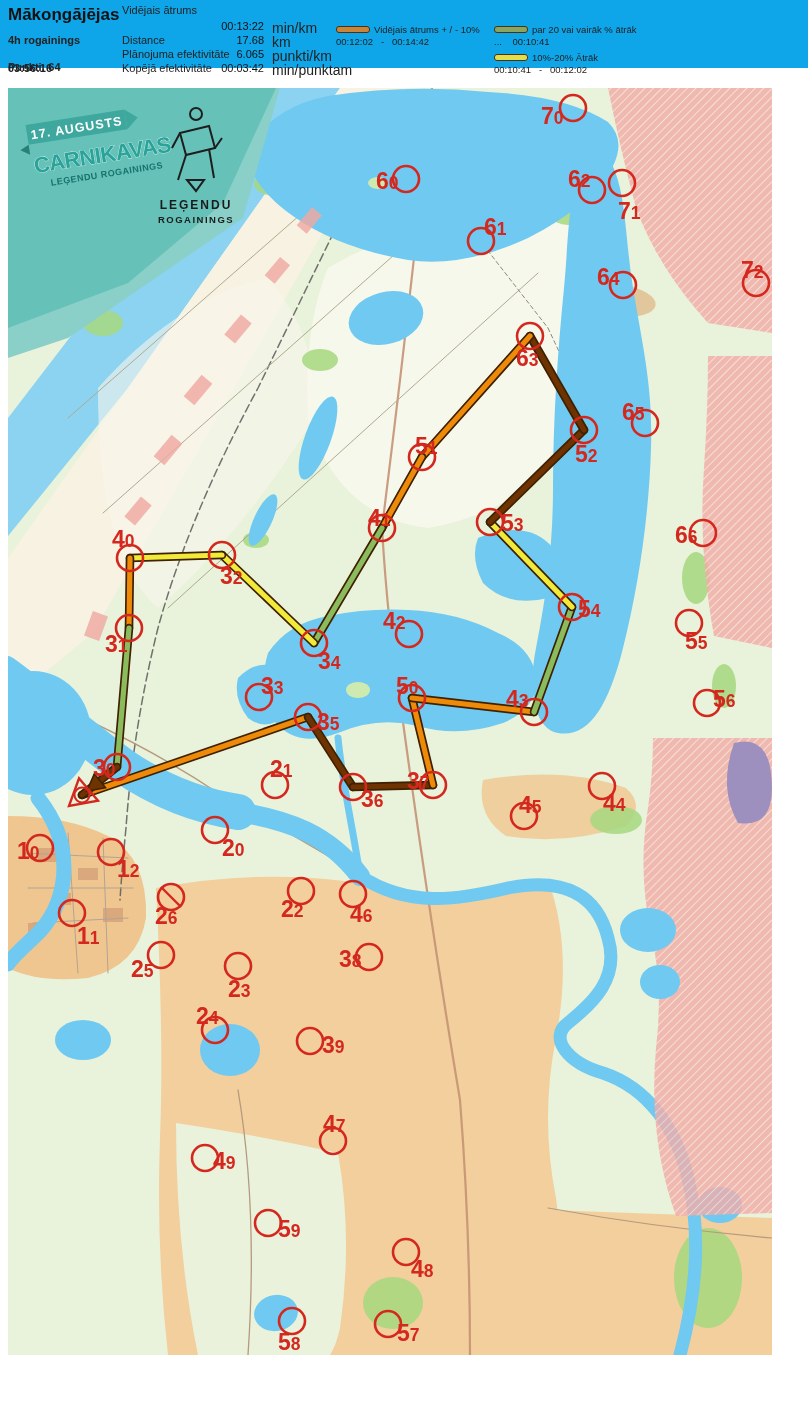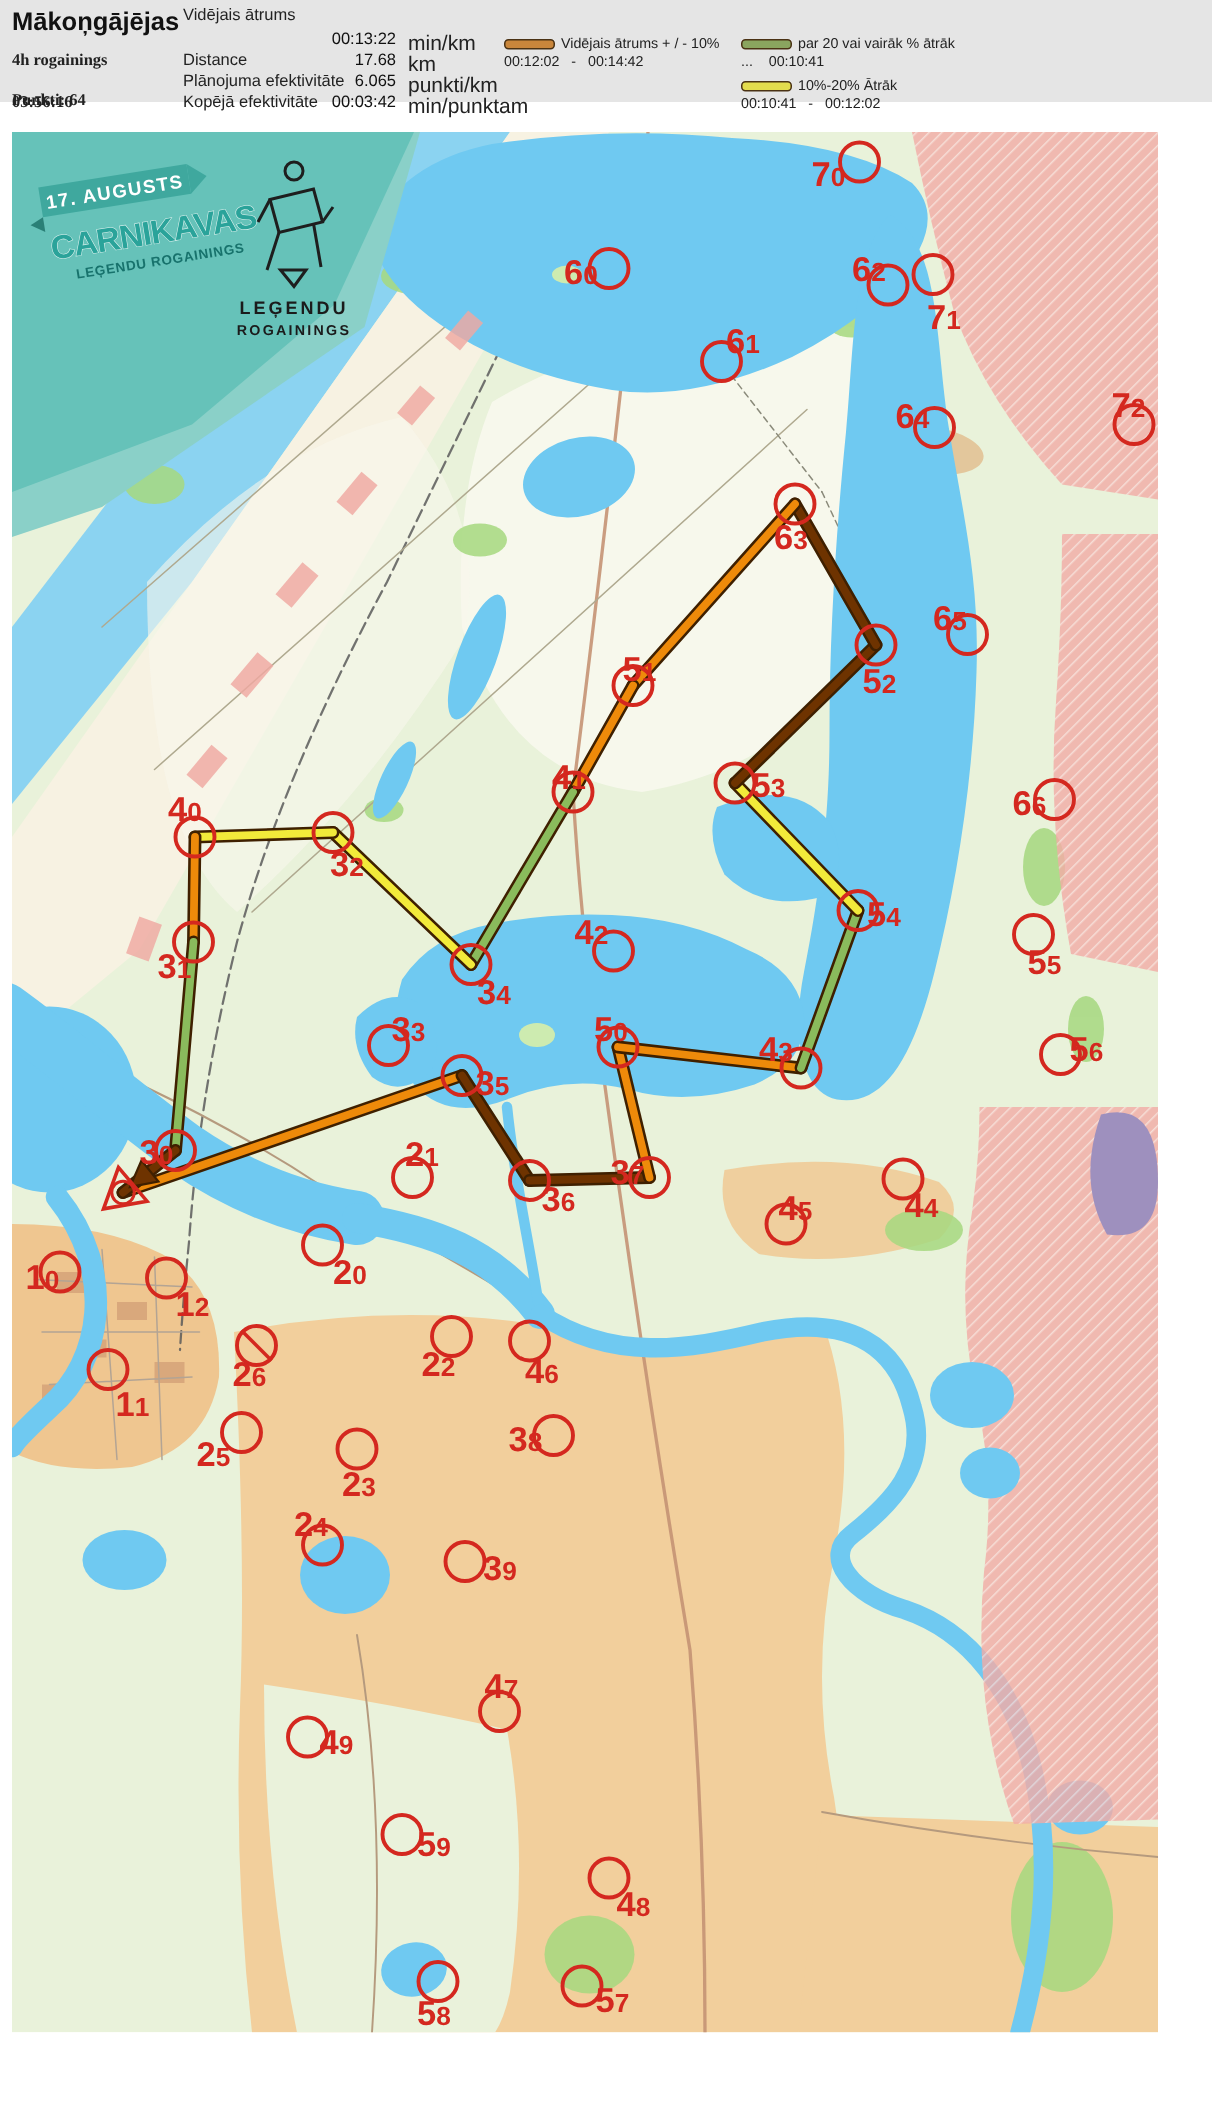--- a/index.html
+++ b/index.html
@@ -1,19 +1,19 @@
 <!DOCTYPE html>
 <html><head>
 <meta charset="utf-8">
 <style>
   html,body{margin:0;padding:0;background:#ffffff;}
   body{width:808px;height:1414px;position:relative;font-family:"Liberation Sans",sans-serif;overflow:hidden;}
-  #header{position:absolute;left:0;top:0;width:808px;height:68px;background:#e5e5e5;}
+  #header{position:absolute;left:0;top:0;width:808px;height:68px;background:#0ea5e9;}
   .title{position:absolute;left:8px;top:5px;font-size:17px;font-weight:700;color:#111;}
-  .hl{position:absolute;left:8px;font-size:11px;color:#222;font-weight:600;font-family:Liberation Serif, serif;}
+  .hl{position:absolute;left:8px;font-size:11px;color:#222;font-weight:600;}
   .st-label{position:absolute;left:122px;font-size:11px;color:#222;}
   .st-value{position:absolute;left:212px;width:52px;text-align:right;font-size:11px;font-weight:400;color:#111;}
   .st-unit{position:absolute;left:272px;font-size:14px;color:#222;text-align:right;}
   .lg-col{position:absolute;top:24px;}
   .lg-item{margin-bottom:5px;}
   .lg-row{display:flex;align-items:center;gap:4px;}
   .sw{display:inline-block;width:32px;height:5px;border-radius:3px;border:1px solid #4a3214;flex:0 0 auto;}
   .lg-label{font-size:9.5px;color:#222;white-space:nowrap;}
   .lg-range{font-size:9.5px;color:#222;text-align:left;margin-top:1px;white-space:pre;}
   #mapwrap{position:absolute;left:8px;top:88px;width:764px;height:1267px;overflow:hidden;}

